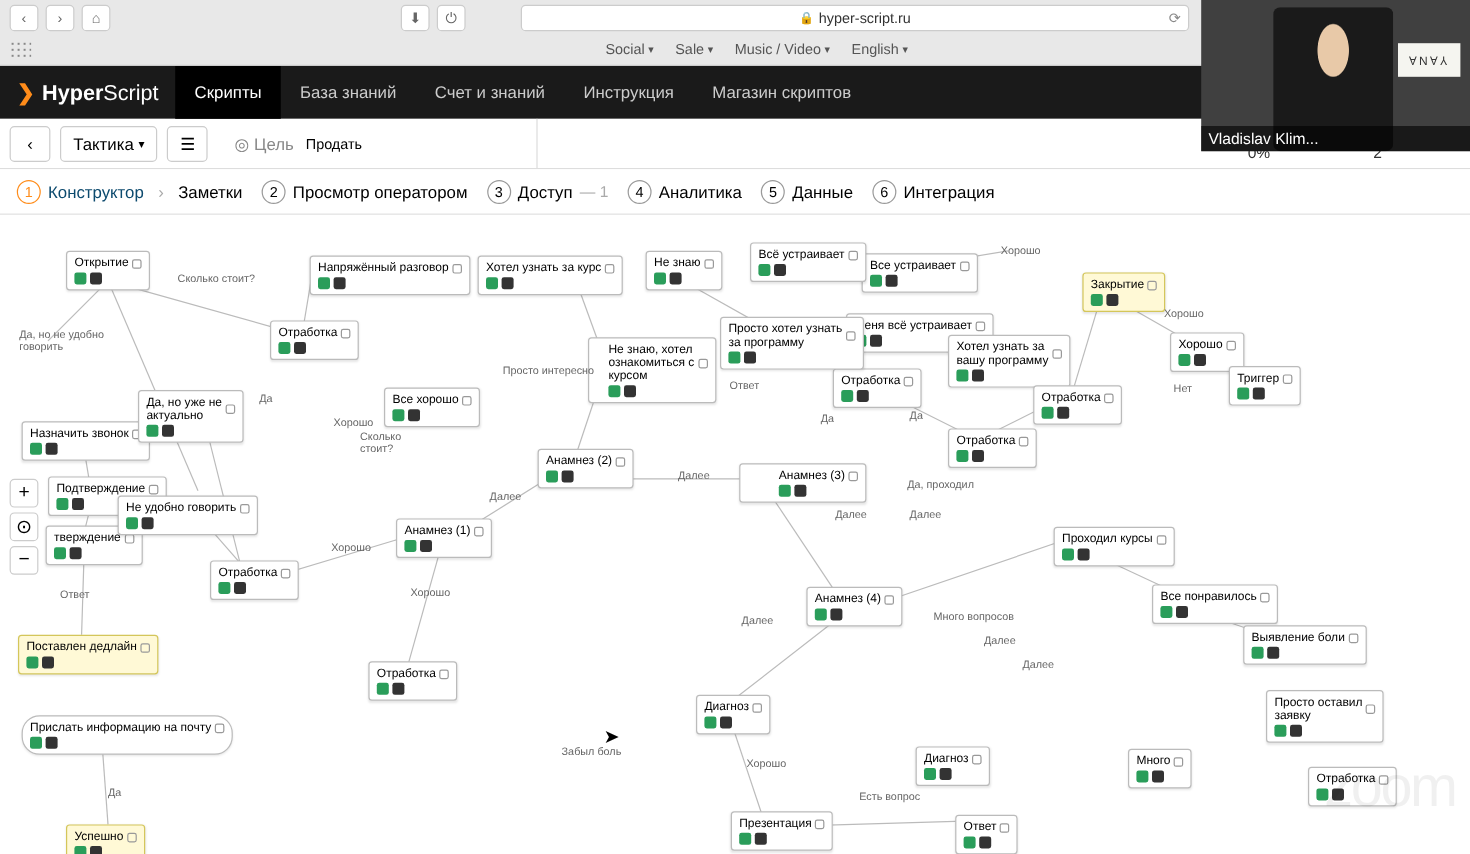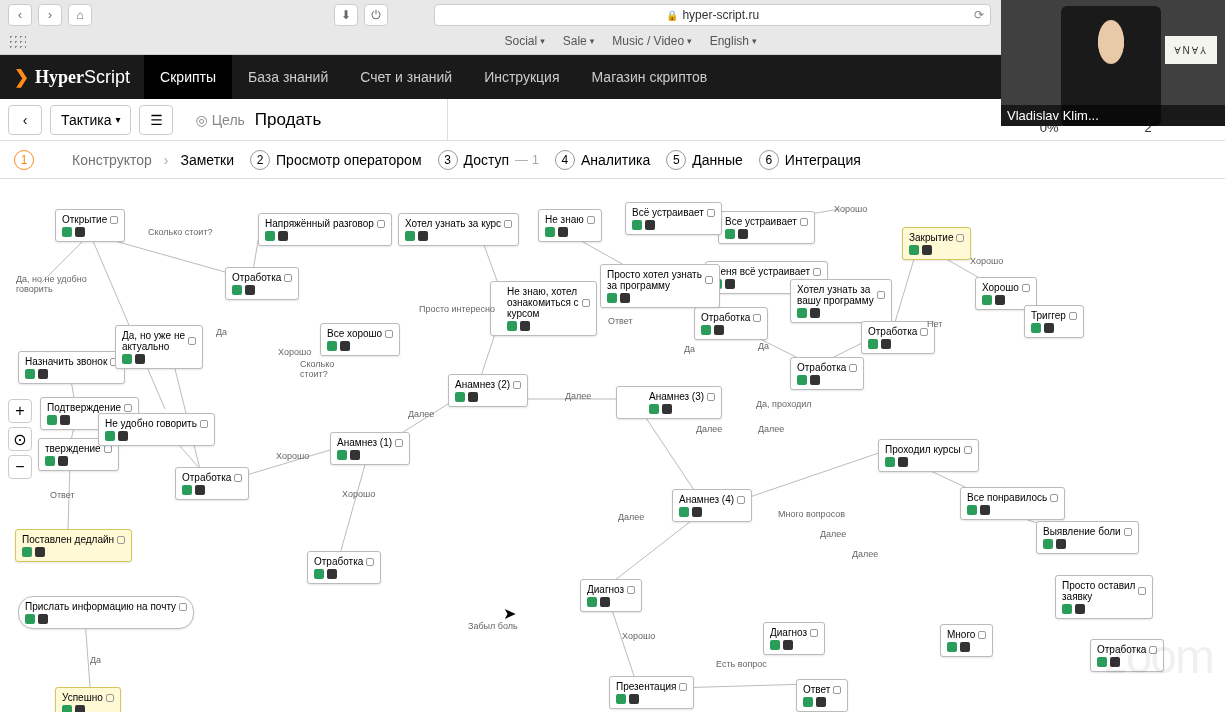--- a/index.html
+++ b/index.html
@@ -14,42 +14,42 @@
 .addr .reload { position:absolute; right:6px; color:#888; }
 .bookmarks { display:flex; align-items:center; padding:4px 8px 6px; gap:18px; font-size:12px; color:#555; }
 .grid-icon { width:18px; height:14px; display:inline-block; background-image:radial-gradient(#888 1px,transparent 1px); background-size:5px 5px; }
 .bm-item { display:flex; align-items:center; gap:3px; cursor:pointer; }
 .bm-item .chev { font-size:9px; }
 
 
 .app-hdr { background:#1a1a1a; color:#fff; display:flex; align-items:center; height:44px; }
 .logo { display:flex; align-items:center; padding:0 14px; font-size:18px; font-weight:300; }
 .logo .chev-r { color:#ff8c1a; margin-right:6px; font-weight:bold; }
-.logo .bold { font-weight:700;font-family:Liberation Serif, serif; }
+.logo .bold { font-weight:700; }
 .nav-item { padding:0 16px; height:100%; display:flex; align-items:center; font-size:14px; color:#ccc; cursor:pointer; }
 .nav-item.active { background:#000; color:#fff; }
 
 
 .toolbar { background:#fff; border-bottom:1px solid #ddd; display:flex; align-items:center; height:42px; }
 .tb-btn { border:1px solid #ccc; border-radius:4px; height:30px; padding:0 10px; margin-left:8px; display:flex; align-items:center; font-size:14px; cursor:pointer; background:#fff; }
 .tb-btn.icon-only { width:34px; justify-content:center; }
 .goal { display:flex; align-items:center; border-right:1px solid #ddd; padding:0 12px; height:100%; margin-left:10px; }
 .goal-label { color:#888; font-size:14px; display:flex; align-items:center; gap:4px; }
-.goal-input { border:none; outline:none; font-size:17px; margin-left:10px; width:180px; }
+.goal-input { border:none; outline:none; font-size:12px; margin-left:10px; width:180px; }
 .stats { margin-left:auto; display:flex; gap:40px; padding-right:50px; }
 .stat { text-align:center; }
 .stat-l { font-size:13px; color:#333; }
 .stat-v { font-size:13px; color:#333; }
 
 
 .subnav { background:#fff; border-bottom:1px solid #ddd; display:flex; align-items:center; height:38px; padding:0 10px; gap:8px; font-size:14px; }
 .step { display:flex; align-items:center; gap:6px; cursor:pointer; padding:0 4px; }
 .step .num { width:20px; height:20px; border:1.5px solid #999; border-radius:50%; display:flex; align-items:center; justify-content:center; font-size:12px; }
 .step.active .num { border-color:#ff8c1a; color:#ff8c1a; }
-.step.active .lbl { color:#737373;margin-left:32px; }
+.step.active .lbl { color:#0c4a6e; }
 .sep { color:#aaa; }
 .badge { color:#aaa; font-size:13px; }
 
 
 .canvas { position:relative; background:#fff; height:540px; overflow:hidden; }
 .node { position:absolute; background:#fff; border:1px solid #bbb; border-radius:3px; padding:4px 6px; font-size:10px; box-shadow:0 1px 2px rgba(0,0,0,.1); }
 .node.y { background:#fff9d6; border-color:#d4c65a; }
 .node .title { display:flex; align-items:center; gap:3px; white-space:nowrap; }
 .node .port { width:8px; height:8px; border:1px solid #999; border-radius:2px; display:inline-block; }
 .node .icons { display:flex; gap:3px; margin-top:2px; font-size:9px; }
@@ -532,21 +532,21 @@
     <div class="edge-label" style="left: 684px; top: 165px;">Да</div>
     <div class="edge-label" style="left: 758px; top: 162px;">Да</div>
     <div class="edge-label" style="left: 696px; top: 245px;">Далее</div>
     <div class="edge-label" style="left: 758px; top: 245px;">Далее</div>
     <div class="edge-label" style="left: 756px; top: 220px;">Да, проходил</div>
     <div class="edge-label" style="left: 618px; top: 333px;">Далее</div>
     <div class="edge-label" style="left: 778px; top: 330px;">Много вопросов</div>
     <div class="edge-label" style="left: 622px; top: 452px;">Хорошо</div>
     <div class="edge-label" style="left: 716px; top: 480px;">Есть вопрос</div>
     <div class="edge-label" style="left: 834px; top: 25px;">Хорошо</div>
-    <div class="edge-label" style="left: 915px; top: 140px; padding-left: 12px;">Нет</div>
+    <div class="edge-label" style="left: 966px; top: 140px; padding-left: 12px;">Нет</div>
     <div class="edge-label" style="left: 970px; top: 77px;">Хорошо</div>
     <div class="edge-label" style="left: 820px; top: 350px;">Далее</div>
     <div class="edge-label" style="left: 50px; top: 311px;">Ответ</div>
     <div class="edge-label" style="left: 90px; top: 476px;">Да</div>
     <div class="edge-label" style="left: 468px; top: 442px;">Забыл боль</div>
     <div class="edge-label" style="left: 852px; top: 370px;">Далee</div>
   </div>
 
 <div class="video">
   <div class="vid-person"></div>

